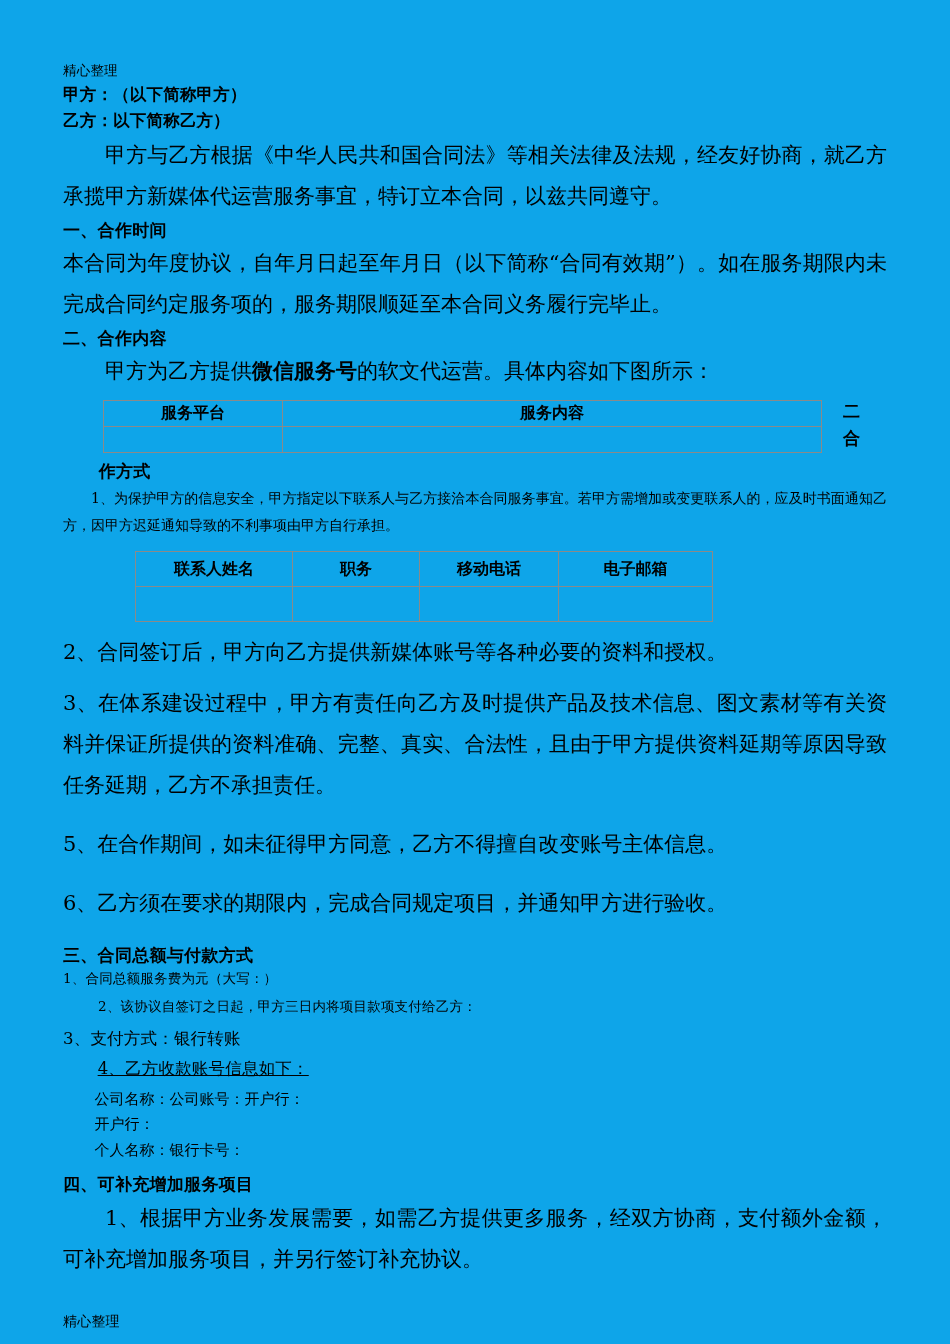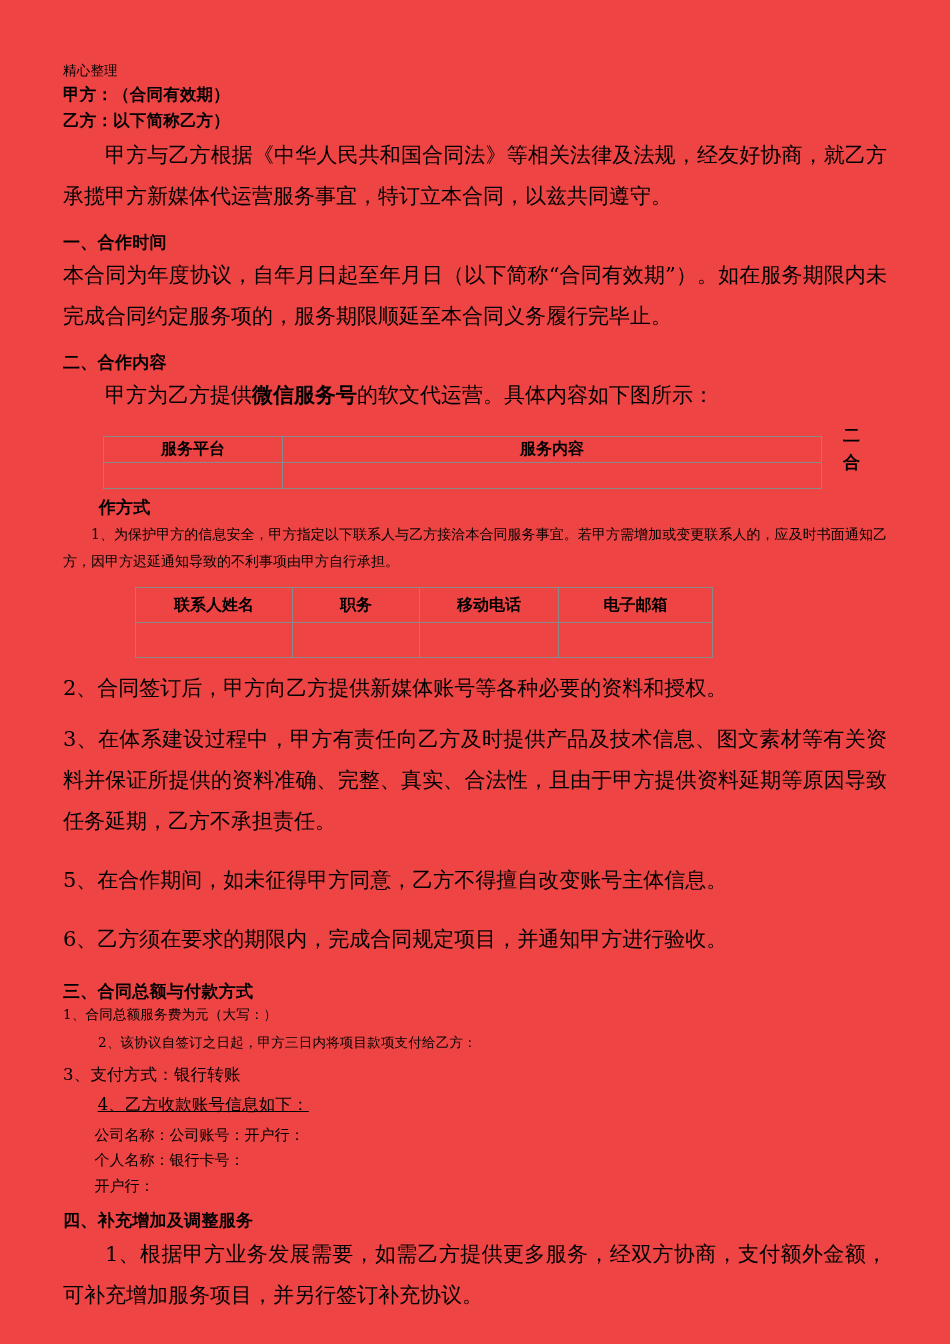--- a/index.html
+++ b/index.html
@@ -8,21 +8,21 @@
     background: #ffffff;
   }
   body {
     font-family: "DejaVu Serif", "Liberation Serif", serif;
     color: #000000;
   }
   .page {
     position: relative;
     width: 950px;
     height: 1344px;
-    background: #ef4444;
+    background: #0ea5e9;
     overflow: hidden;
     box-sizing: border-box;
     padding: 60px 63px 0 63px;
   }
   .doc {
     position: relative;
     width: 824px;
   }
 
   
@@ -41,21 +41,20 @@
     line-height: 1.7;
   }
   .bold {
     font-weight: bold;
   }
   .heading {
     font-weight: bold;
     font-size: 17px;
     line-height: 1.55;
     letter-spacing: 0.3px;
-    margin-top: 12px;
   }
   .para {
     font-size: 21px;
     line-height: 1.95;
     text-align: justify;
     text-justify: inter-ideograph;
     white-space: normal;
   }
   .indent1 { text-indent: 2em; }
   .pad-left-1 { padding-left: 2.1em; }
@@ -84,21 +83,20 @@
   .svc-wrap {
     position: relative;
     margin-top: 8px;
     height: 58px;
   }
   .svc-table {
     position: absolute;
     left: 40px;
     top: 0;
     width: 719px;
-    margin-top: 12px;
   }
   .svc-table td { height: 25px; }
   .svc-table td.c1 { width: 178px; }
   .svc-tail {
     position: absolute;
     left: 780px;
     top: -2px;
     width: 40px;
     font-weight: bold;
     font-size: 17px;
@@ -125,21 +123,21 @@
   }
 </style>
 </head>
 <body>
 
 <div class="page">
   <div class="doc">
 
     <div class="line tiny">精心整理</div>
 
-    <div class="line bold">甲方：（合同有效期）</div>
+    <div class="line bold">甲方：（以下简称甲方）</div>
     <div class="line bold">乙方：以下简称乙方）</div>
 
     <div class="para indent1">甲方与乙方根据《中华人民共和国合同法》等相关法律及法规，经友好协商，就乙方承揽甲方新媒体代运营服务事宜，特订立本合同，以兹共同遵守。</div>
 
     <div class="heading">一、合作时间</div>
     <div class="para">本合同为年度协议，自年月日起至年月日（以下简称“合同有效期”）。如在服务期限内未完成合同约定服务项的，服务期限顺延至本合同义务履行完毕止。</div>
 
     <div class="heading">二、合作内容</div>
 
     <div class="para indent1"><span>甲方为乙方提供</span><span class="bold">微信服务号</span><span>的软文代运营。具体内容如下图所示：</span></div>
@@ -191,22 +189,22 @@
     <div class="para gap-md">5、在合作期间，如未征得甲方同意，乙方不得擅自改变账号主体信息。</div>
     <div class="para gap-md">6、乙方须在要求的期限内，完成合同规定项目，并通知甲方进行验收。</div>
 
     <div class="heading gap-md">三、合同总额与付款方式</div>
     <div class="line tiny">1、合同总额服务费为元（大写：）</div>
     <div class="line tiny pad-left-2" style="margin-top:6px;">2、该协议自签订之日起，甲方三日内将项目款项支付给乙方：</div>
     <div class="line" style="margin-top:8px;">3、支付方式：银行转账</div>
     <div class="line pad-left-1" style="margin-top:4px;text-decoration:underline;">4、乙方收款账号信息如下：</div>
 
     <div class="small pad-left-1" style="margin-top:4px;">公司名称：公司账号：开户行：</div>
+    <div class="small pad-left-1">开户行：</div>
     <div class="small pad-left-1">个人名称：银行卡号：</div>
-    <div class="small pad-left-1">开户行：</div>
-
-    <div class="heading" style="margin-top:8px;">四、补充增加及调整服务</div>
+
+    <div class="heading" style="margin-top:8px;">四、可补充增加服务项目</div>
     <div class="para indent1">1、根据甲方业务发展需要，如需乙方提供更多服务，经双方协商，支付额外金额，可补充增加服务项目，并另行签订补充协议。</div>
 
     <div class="line tiny footer-mark">精心整理</div>
 
   </div>
 </div>
 
 </body></html>

